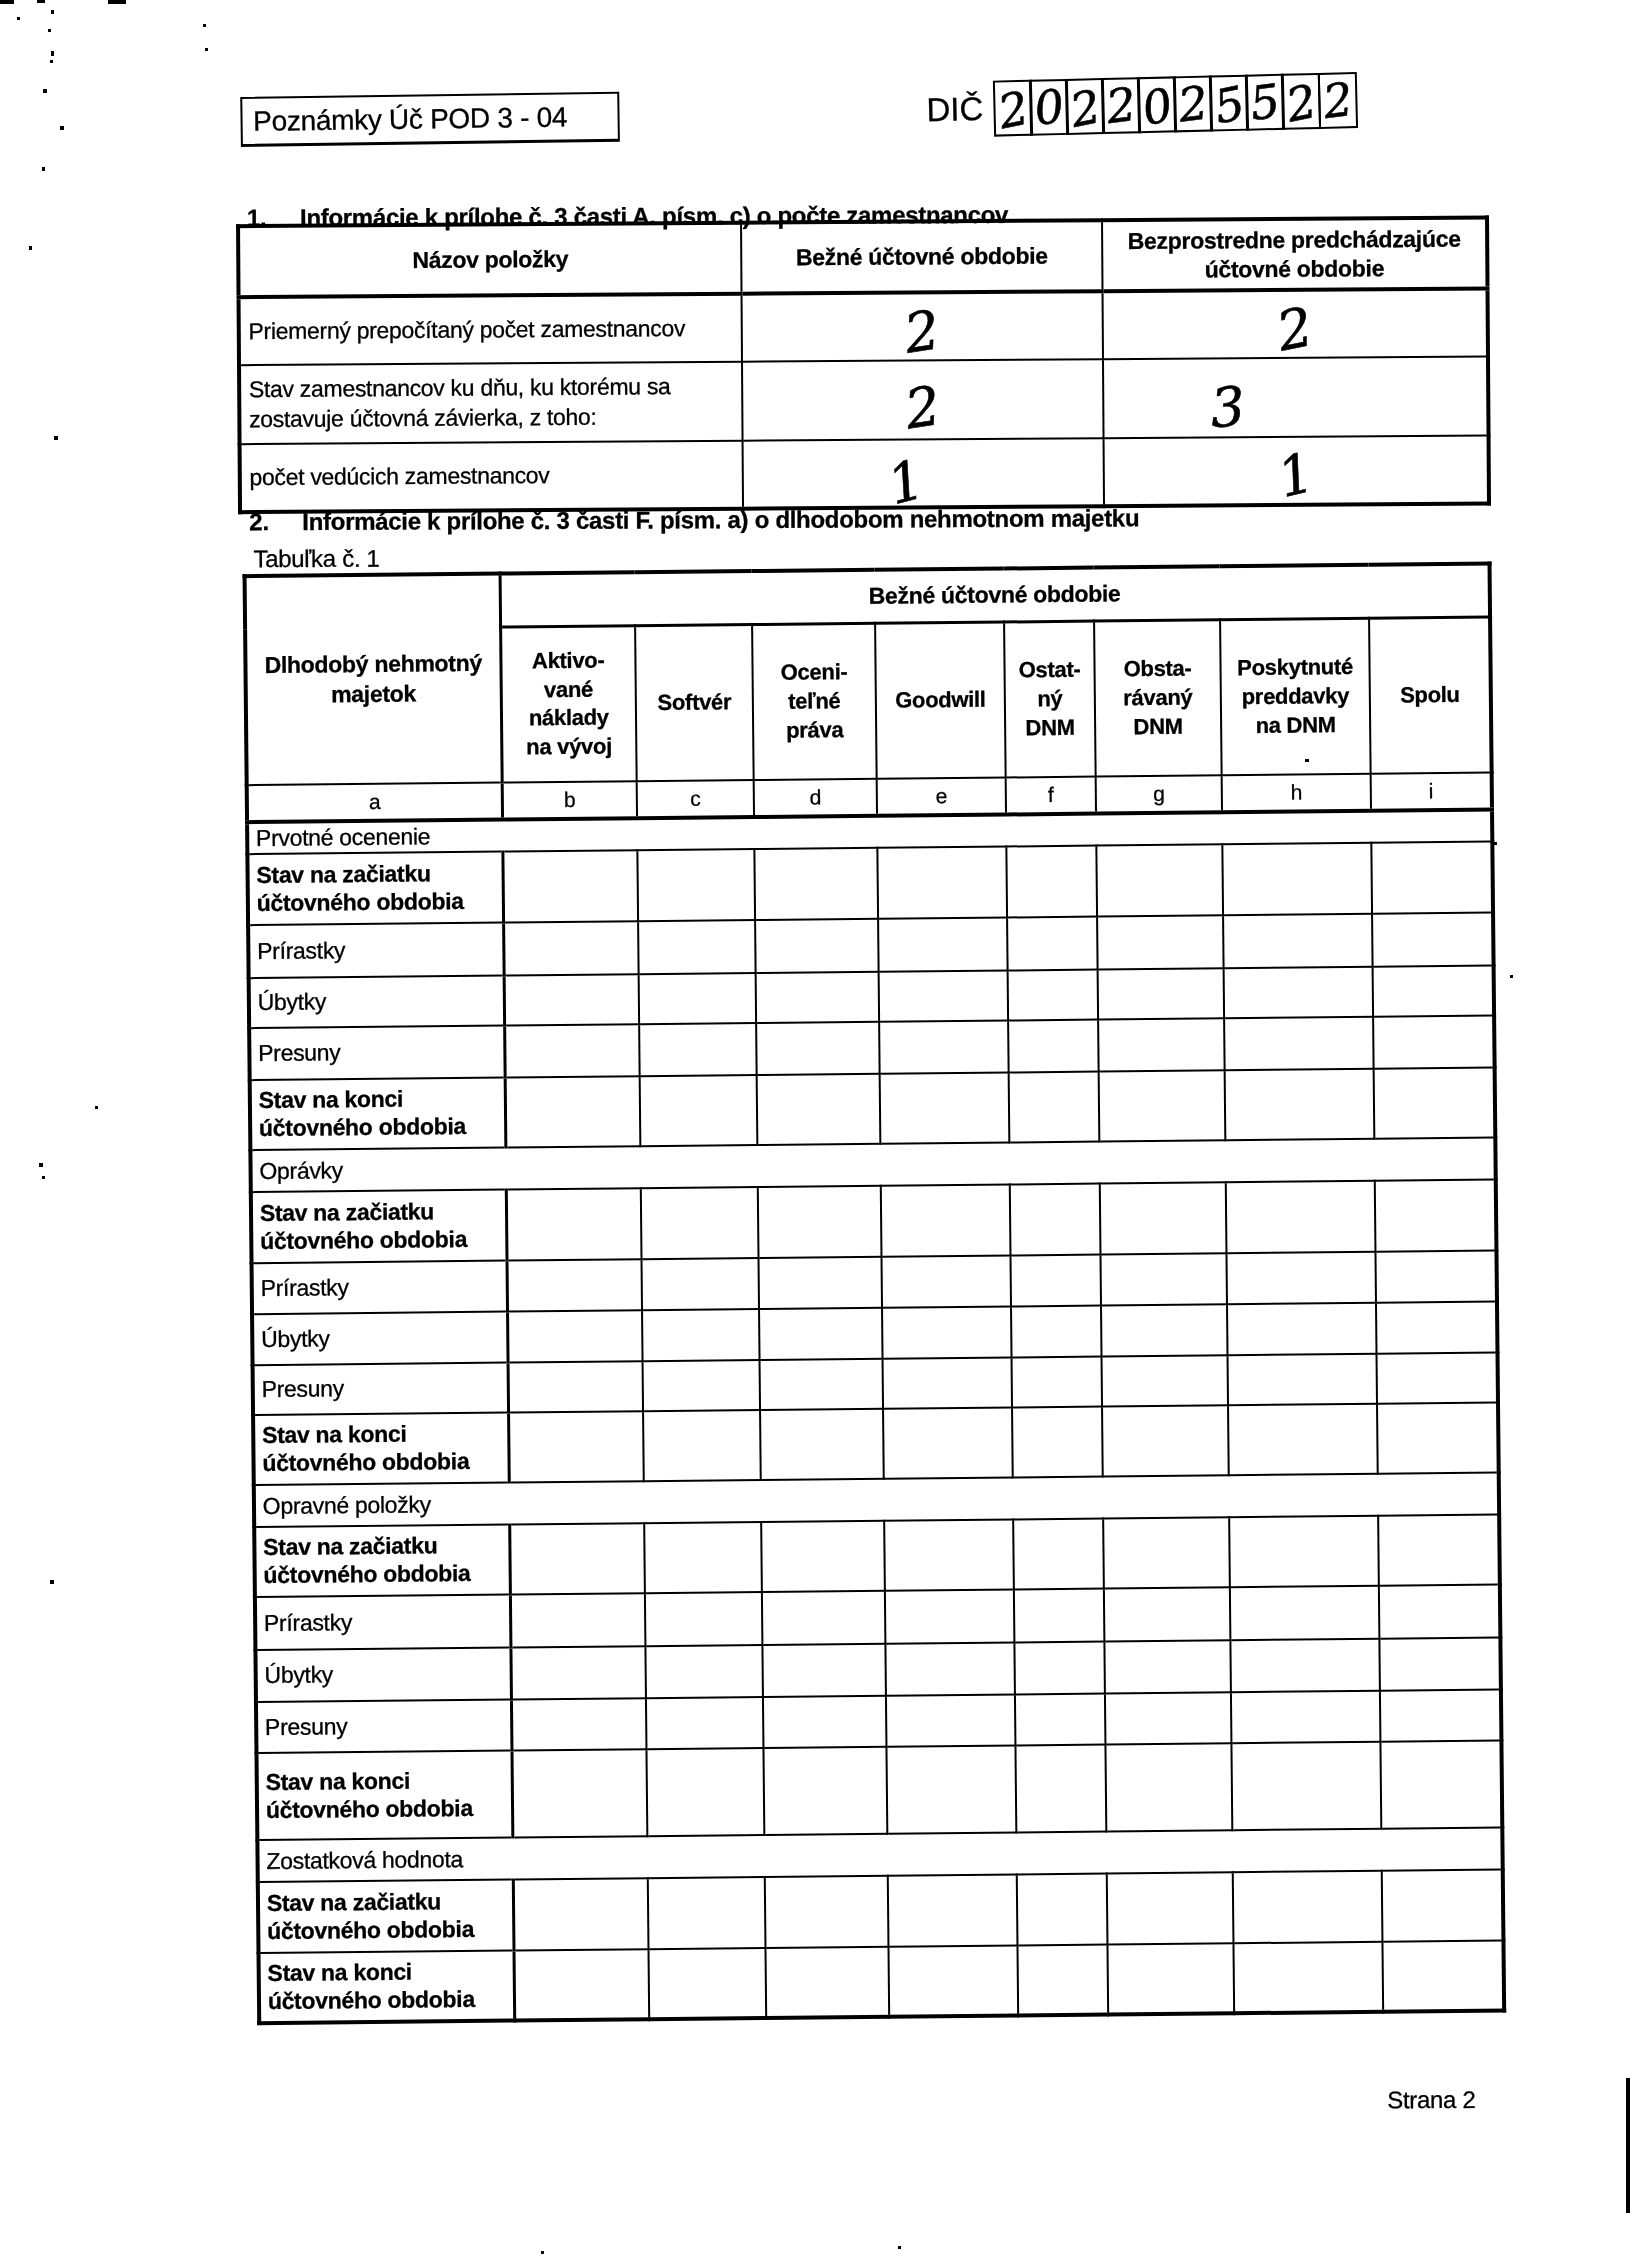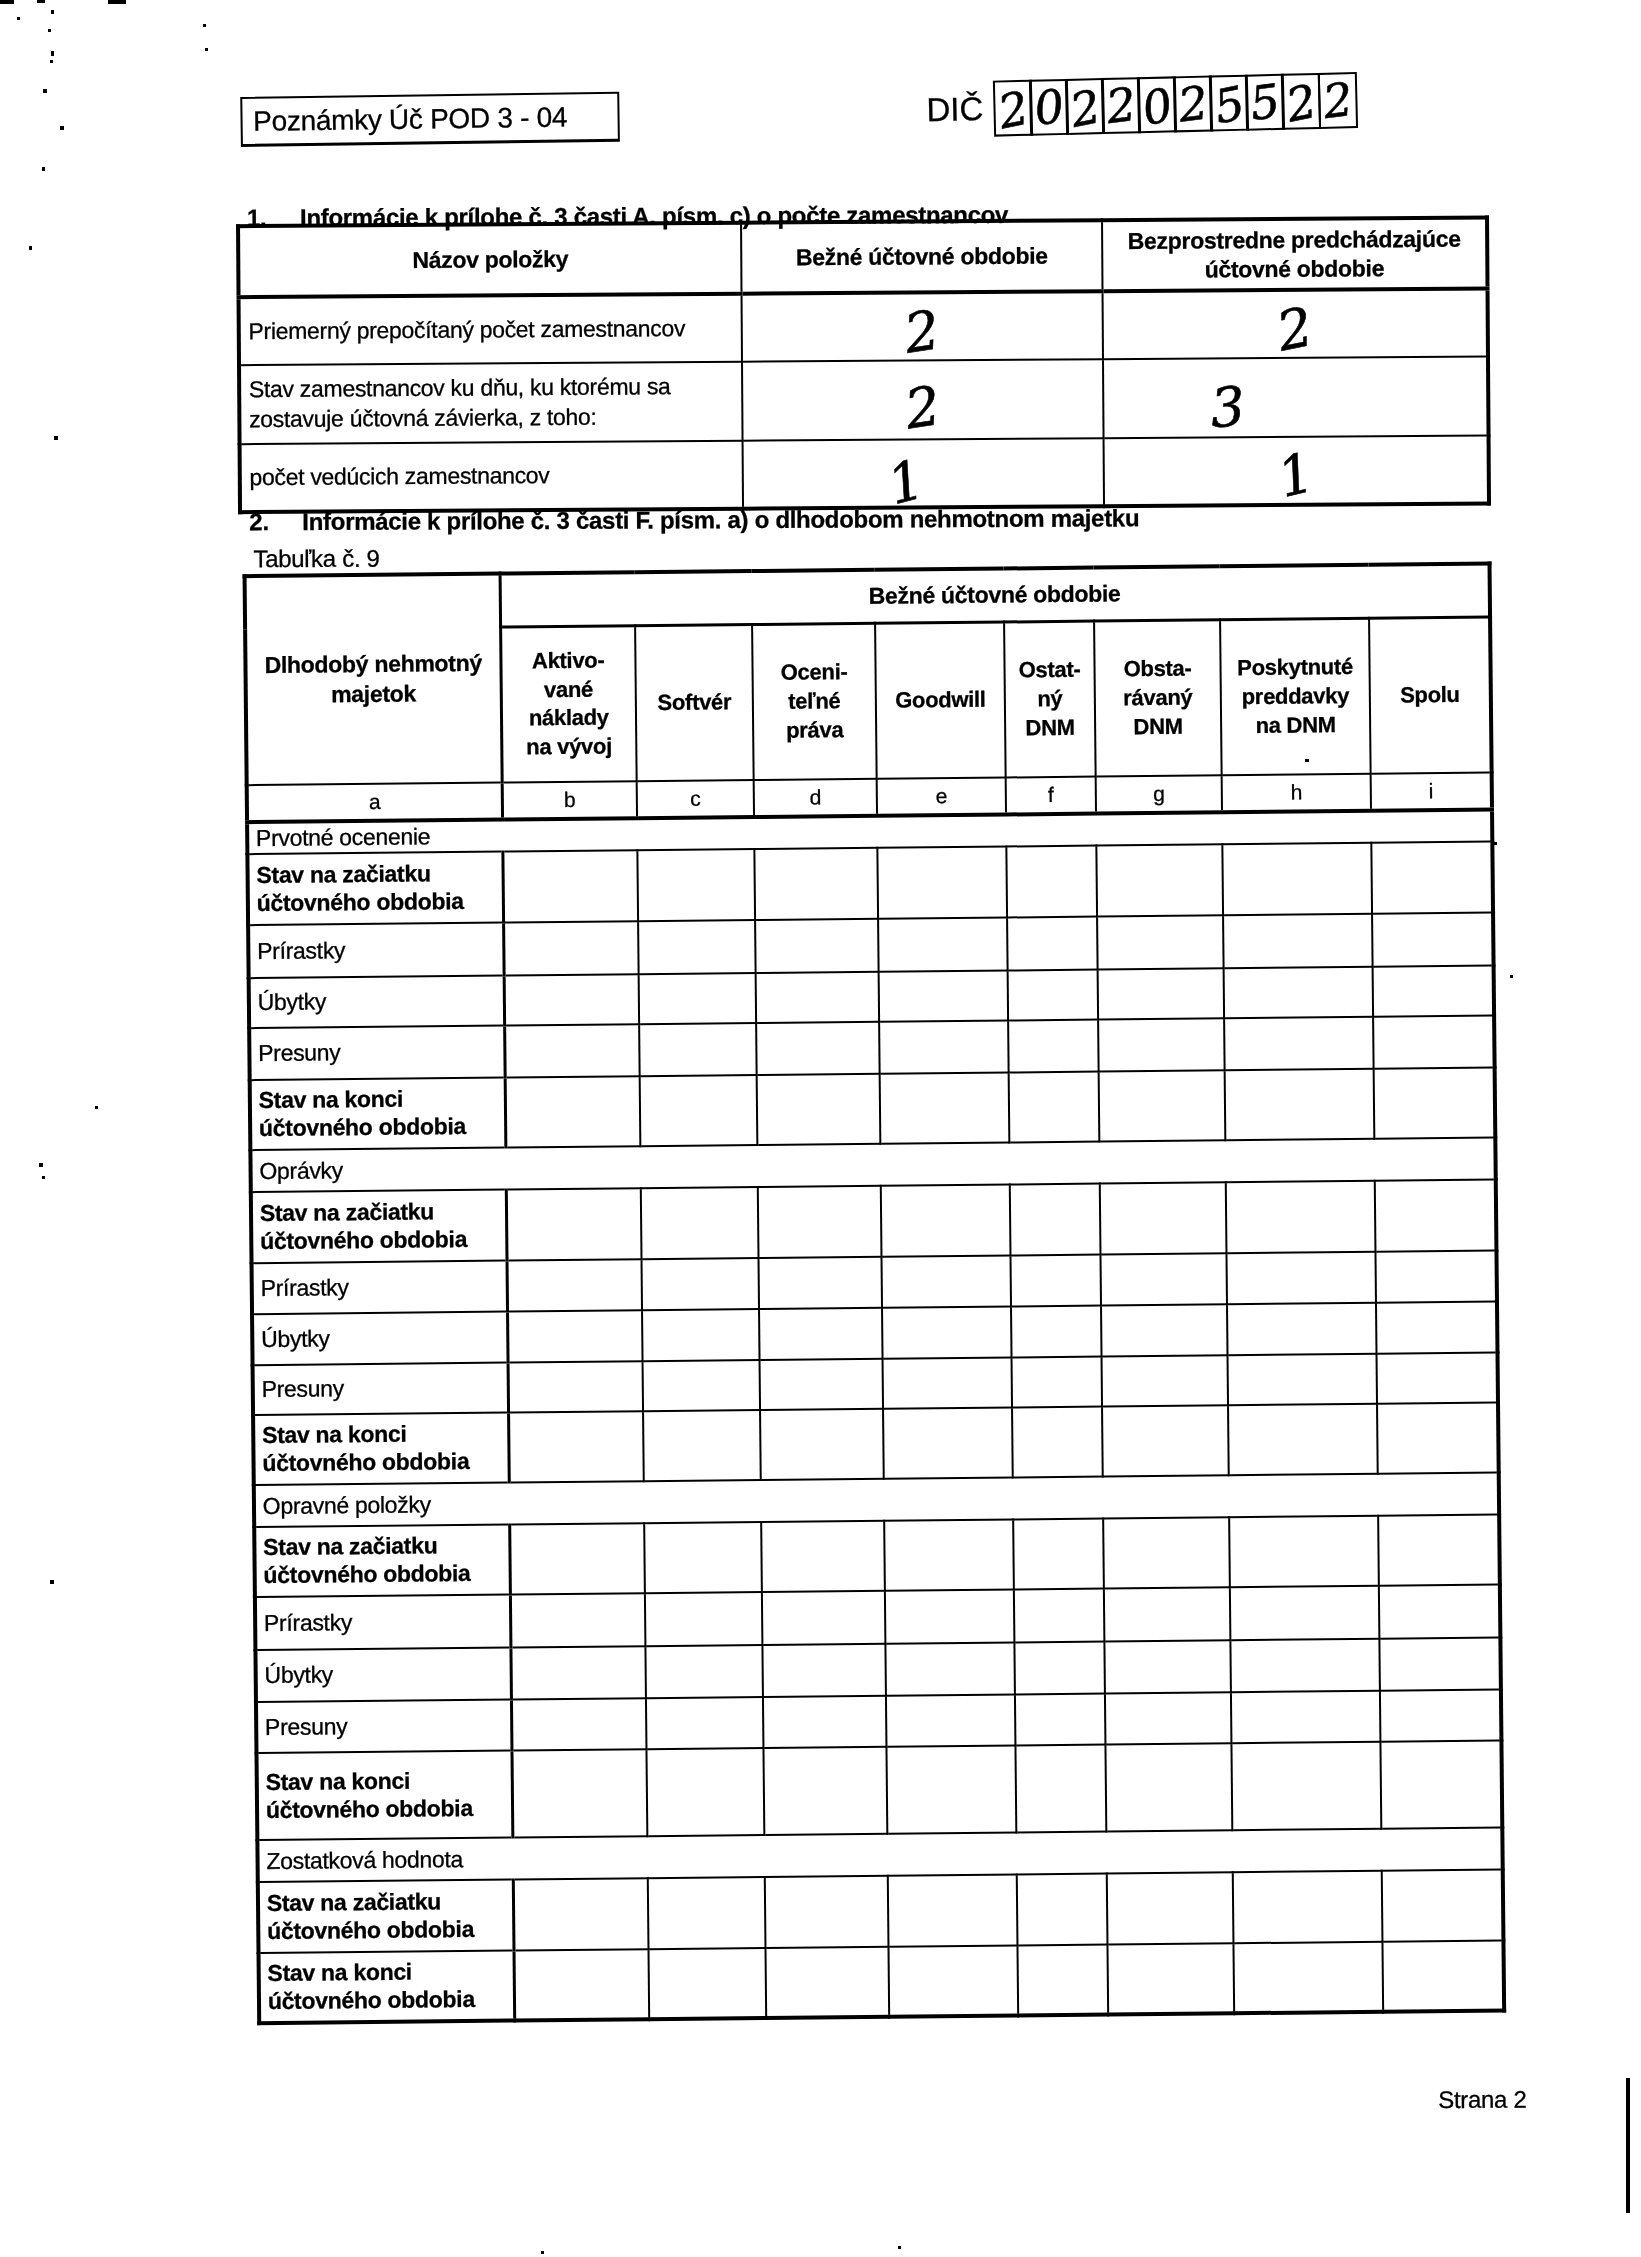--- a/index.html
+++ b/index.html
@@ -75,21 +75,21 @@
   .t2 .letter{font-size:21px;text-align:center;border-bottom-width:4.8px;
       padding:1px;}
   .t2 .letter-a{border-right-width:3.9px;}
   .t2 .sec{font-size:23px;padding:1px 6.8px;}
   .t2 .lbl{font-size:23px;padding:1.9px 6.8px;line-height:1.2;
       border-right-width:3.9px;}
   .t2 .lbl.b{font-weight:bold;}
   .t2 .cell{background:#fff;}
 
   
-  .footer{position:absolute;left:1432px;top:2091px;font-size:24px;}
+  .footer{position:absolute;left:1381px;top:2091px;font-size:24px;}
 
   
   .spk{position:absolute;background:#000;data:none;}
 </style>
 </head>
 <body>
 
 <div class="page">
   <div class="tilt">
 
@@ -165,21 +165,21 @@
         <td class="valcell"><span class="hw hw-r3c1">1</span></td>
         <td class="valcell"><span class="hw hw-r3c2">1</span></td>
       </tr>
     </tbody>
       </table>
 
     <div class="heading h2">
       <span class="num">2.</span>
       <span>Informácie k prílohe č. 3 časti F. písm. a) o dlhodobom nehmotnom majetku</span>
     </div>
-    <div class="tab-caption">Tabuľka č. 9</div>
+    <div class="tab-caption">Tabuľka č. 1</div>
 
     <table class="t2">
       <colgroup>
         <col style="width:255px">
           <col style="width:135px">
           <col style="width:117px">
         <col style="width:123px">
           <col style="width:129px">
           <col style="width:90px">
         <col style="width:126px">

